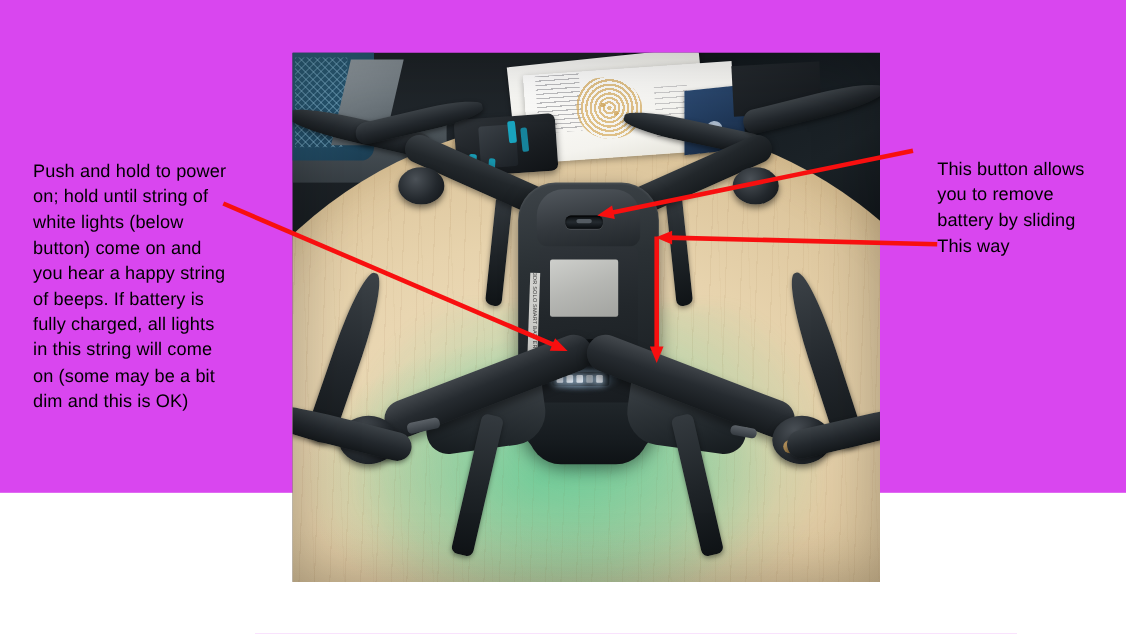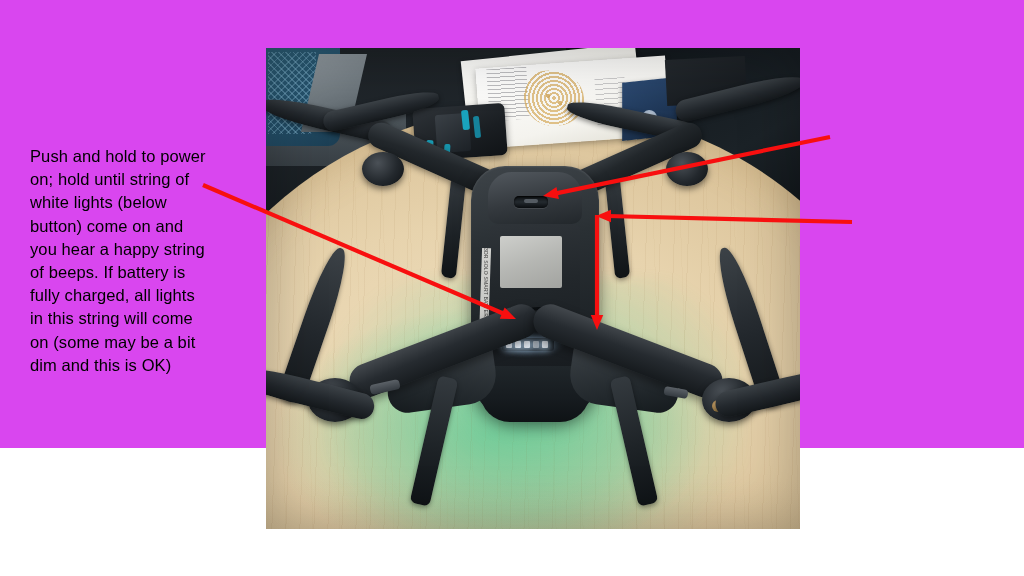--- a/index.html
+++ b/index.html
@@ -429,20 +429,21 @@
     pointer-events: none;
   }
 </style>
 </head>
 <body>
 
 <div id="slide">
 
   <div class="anno-text" id="left-note">Push and hold to power on; hold until string of white lights (below button) come on and you hear a happy string of beeps. If battery is fully charged, all lights in this string will come on (some may be a bit dim and this is OK)</div>
 
+  <div class="anno-text" id="right-note">This button allows you to remove battery by sliding This way</div>
 
   <div id="photo">
 
     <div class="layer bg-dark"></div>
     <div class="layer bg-dark-right"></div>
     <div class="layer wall-gray"></div>
     <div class="layer chair"></div>
     <div class="layer chair-mesh"></div>
     <div class="layer chair-arm"></div>
 

